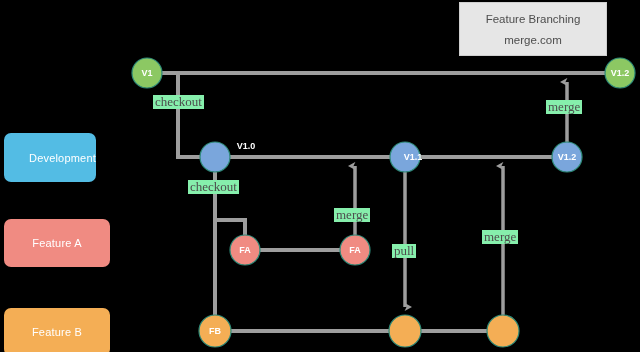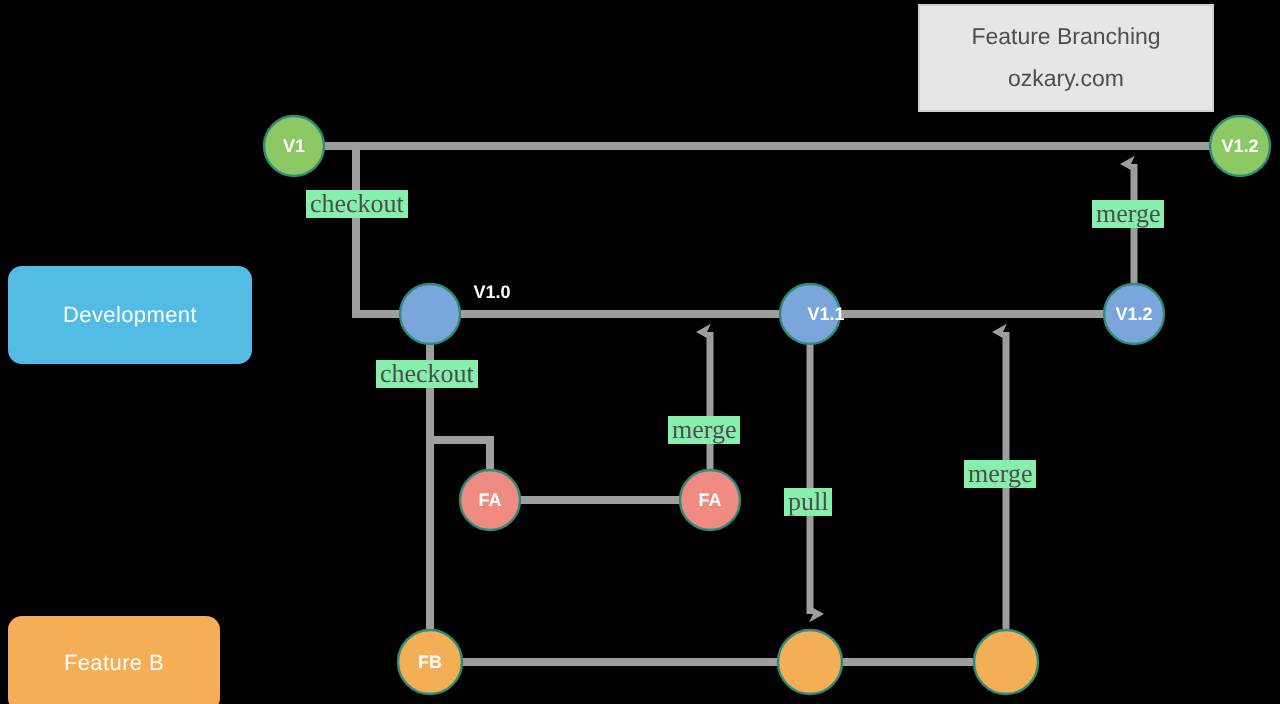--- a/index.html
+++ b/index.html
@@ -70,30 +70,33 @@
         <circle cx="405" cy="157" r="15" fill="#7AA6DC" stroke="#2e8b79" stroke-width="1.2"></circle>
         <circle cx="567" cy="157" r="15" fill="#7AA6DC" stroke="#2e8b79" stroke-width="1.2"></circle>
         <circle cx="245" cy="250" r="15" fill="#F08B82" stroke="#2e8b79" stroke-width="1.2"></circle>
         <circle cx="355" cy="250" r="15" fill="#F08B82" stroke="#2e8b79" stroke-width="1.2"></circle>
         <circle cx="215" cy="331" r="16" fill="#F4AE55" stroke="#2e8b79" stroke-width="1.2"></circle>
         <circle cx="405" cy="331" r="16" fill="#F4AE55" stroke="#2e8b79" stroke-width="1.2"></circle>
         <circle cx="503" cy="331" r="16" fill="#F4AE55" stroke="#2e8b79" stroke-width="1.2"></circle>
       </g>
   </svg>
 
-  <div class="lane-box" style="left:4px;top:133px;width:122px;height:49px;background:#53BCE4;">
+  <div class="lane-box" style="left:4px;top:133px;width:92px;height:49px;background:#53BCE4;justify-content:flex-end;">
     <span>Development</span>
+  </div>
+  <div class="lane-box" style="left:4px;top:219px;width:106px;height:48px;background:#F08B82;">
+    <span>Feature A</span>
   </div>
   <div class="lane-box" style="left:4px;top:308px;width:106px;height:48px;background:#F4AE55;">
     <span>Feature B</span>
   </div>
 
   <div class="title-card" style="left:459px;top:2px;width:146px;height:52px;">
     <span>Feature Branching</span>
-    <span>ozkary.com</span>
+    <span>merge.com</span>
   </div>
 
   <div id="overlay">
       <span class="node-label" style="left: 147px; top: 73px;">V1</span>
       <span class="node-label" style="left: 620px; top: 73px;">V1.2</span>
       <span class="node-label" style="left: 215px; top: 146px; margin-left: 31px;">V1.0</span>
       <span class="node-label" style="left: 413px; top: 157px;">V1.1</span>
       <span class="node-label" style="left: 567px; top: 157px;">V1.2</span>
       <span class="node-label" style="left: 245px; top: 250px;">FA</span>
       <span class="node-label" style="left: 355px; top: 250px;">FA</span>

